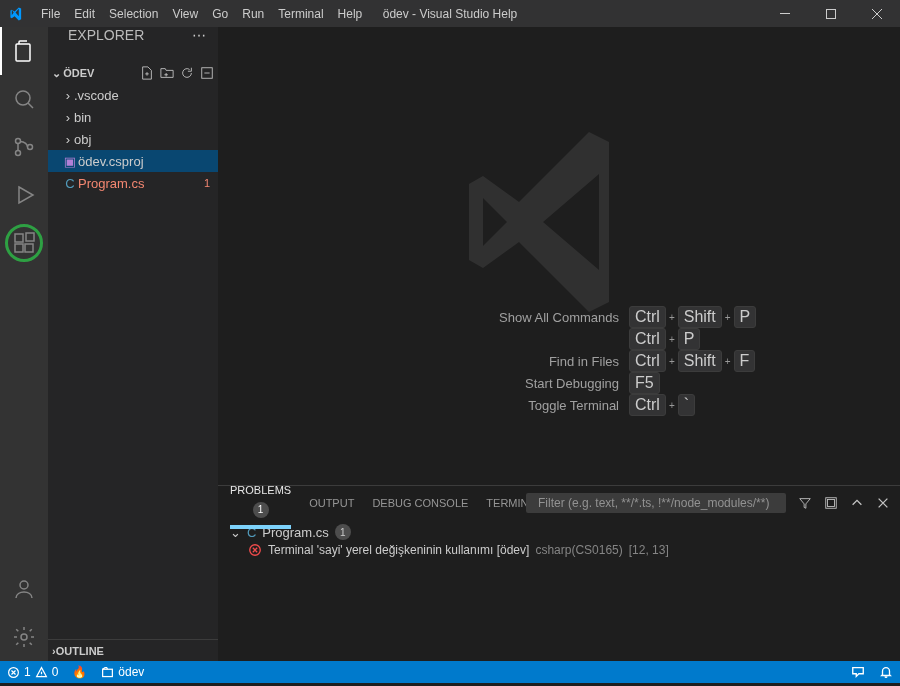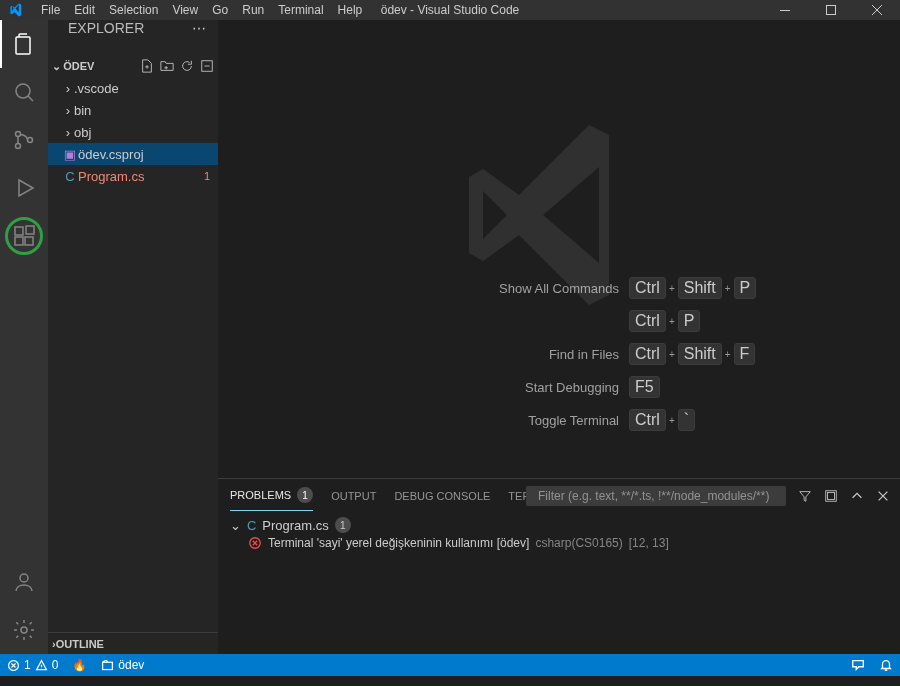--- a/index.html
+++ b/index.html
@@ -1,17 +1,17 @@
 <!DOCTYPE html>
 <html><head>
 <meta charset="utf-8">
 <style>
 * { margin:0; padding:0; box-sizing:border-box; font-family:"Segoe UI",Arial,sans-serif; }
 body { width:900px; height:686px; background:#1e1e1e; color:#cccccc; overflow:hidden; font-size:12px; }
-.titlebar { height:20px; background:#323233; display:flex; align-items:center; position:relative; }
+.titlebar { height:27px; background:#323233; display:flex; align-items:center; position:relative; }
 .app-icon { width:34px; display:flex; justify-content:center; align-items:center; }
 .menu { display:flex; }
 .menu-item { padding:0 7px; line-height:30px; color:#cccccc; font-size:12px; cursor:default; }
 .title-center { position:absolute; left:50%; transform:translateX(-50%); font-size:12px; color:#cccccc; }
 .win-controls { position:absolute; right:0; display:flex; }
 .win-btn { width:46px; height:30px; display:flex; align-items:center; justify-content:center; color:#cccccc; }
 .main { display:flex; height:634px; }
 .activitybar { width:48px; background:#333333; display:flex; flex-direction:column; justify-content:space-between; }
 .ab-top, .ab-bottom { display:flex; flex-direction:column; }
 .ab-item { width:48px; height:48px; display:flex; align-items:center; justify-content:center; color:#858585; position:relative; }
@@ -28,30 +28,30 @@
 .tree { flex:1; }
 .tree-item { height:22px; display:flex; align-items:center; font-size:13px; color:#cccccc; }
 .tree-item .chev { width:12px; text-align:center; }
 .tree-item.selected { background:#094771; }
 .tree-item.error { color:#f48771; }
 .tree-item .badge { margin-left:auto; margin-right:8px; color:#f48771; font-size:11px; }
 .sb-outline { height:22px; border-top:1px solid #3c3c3c; display:flex; align-items:center; padding-left:4px; font-size:11px; font-weight:bold; color:#cccccc; }
 .editor-area { flex:1; background:#1e1e1e; display:flex; flex-direction:column; }
 .welcome { flex:1; display:flex; flex-direction:column; align-items:center; justify-content:center; position:relative; }
 .watermark { position:absolute; top:95px; opacity:0.08; }
-.shortcuts { margin-top:210px; display:flex; flex-direction:column; gap:11px; }
+.shortcuts { margin-top:210px; display:flex; flex-direction:column; }
 .sc-row { display:flex; align-items:center; justify-content:flex-end; gap:10px; }
 .sc-label { color:#a0a0a0; font-size:13px; width:210px; text-align:right; }
 .sc-keys { display:flex; gap:3px; align-items:center; width:80px; }
 .kbd { background:#333334; border:1px solid #3c3c3c; border-radius:3px; padding:1px 5px; font-size:16px; color:#cccccc; }
 .plus { color:#999999; font-size:10px; }
 .panel { height:176px; border-top:1px solid #3c3c3c; background:#1e1e1e; display:flex; flex-direction:column; }
 .panel-tabs { height:33px; display:flex; align-items:center; padding:0 12px; gap:18px; position:relative; }
 .ptab { font-size:11px; color:#969696; text-transform:uppercase; padding:7px 0; cursor:default; display:flex; align-items:center; gap:6px; }
-.ptab.active { color:#e7e7e7; border-bottom:1px solid #7dd3fc; }
+.ptab.active { color:#e7e7e7; border-bottom:4px solid #7dd3fc;flex-direction:column; }
 .ptab .count { background:#4d4d4d; color:#ffffff; border-radius:8px; min-width:16px; height:16px; display:inline-flex; align-items:center; justify-content:center; font-size:10px; padding:0 5px; }
 .panel-right { position:absolute; right:10px; display:flex; gap:12px; align-items:center; color:#c5c5c5; }
 .filter-input { background:#3c3c3c; border:none; color:#cccccc; font-size:12px; padding:3px 12px; width:260px; border-radius:2px; outline:none; }
 .filter-input::placeholder { color:#929292; }
 .panel-body { padding:4px 12px; }
 .pb-file { display:flex; align-items:center; gap:6px; font-size:13px; color:#cccccc; padding:1px 0; }
 .pb-file .count { background:#4d4d4d; border-radius:8px; min-width:16px; height:16px; display:inline-flex; align-items:center; justify-content:center; font-size:10px; }
 .pb-err { display:flex; align-items:center; gap:6px; font-size:12px; color:#cccccc; padding:2px 0 2px 18px; }
 .pb-err .src { color:#858585; }
 .statusbar { height:22px; background:#007acc; display:flex; align-items:center; color:#ffffff; font-size:12px; }
@@ -71,21 +71,21 @@
   <div class="menu">
     <div class="menu-item">File</div>
     <div class="menu-item">Edit</div>
     <div class="menu-item">Selection</div>
     <div class="menu-item">View</div>
     <div class="menu-item">Go</div>
     <div class="menu-item">Run</div>
     <div class="menu-item">Terminal</div>
     <div class="menu-item">Help</div>
   </div>
-  <div class="title-center">ödev - Visual Studio Code</div>
+  <div class="title-center">ödev - Visual Studio Help</div>
   <div class="win-controls">
     <div class="win-btn">
         <svg width="10" height="1">
           <rect width="10" height="1" fill="#cccccc"></rect>
         </svg>
       </div>
     <div class="win-btn">
         <svg width="10" height="10">
           <rect x="0.5" y="0.5" width="9" height="9" fill="none" stroke="#cccccc"></rect>
         </svg>

